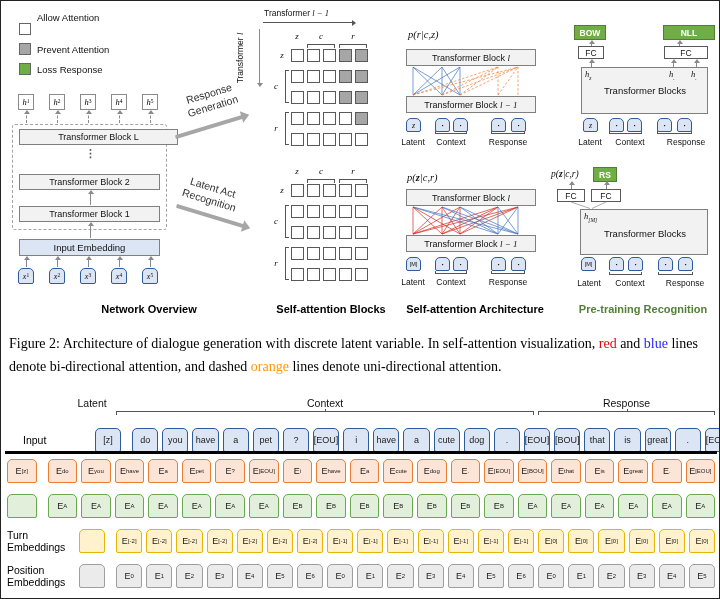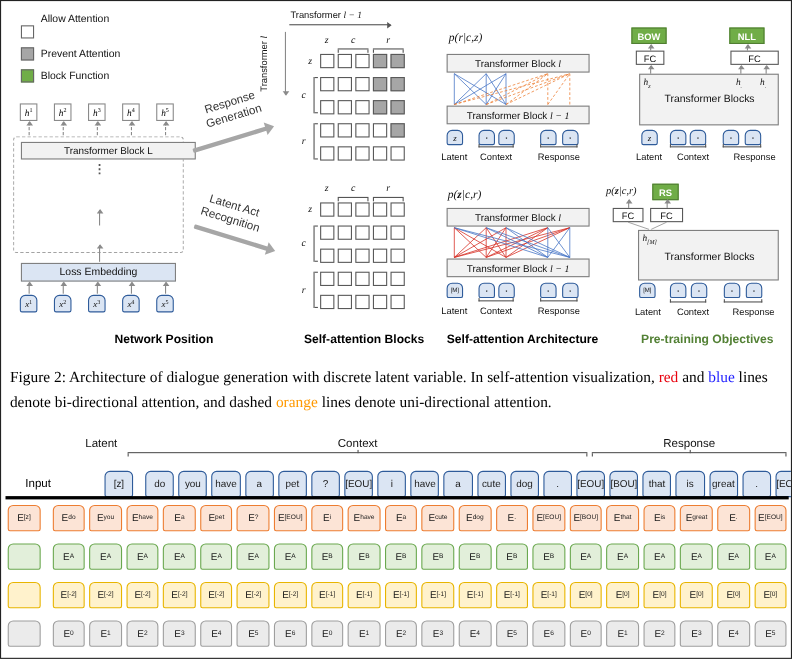--- a/index.html
+++ b/index.html
@@ -88,67 +88,69 @@
 </style>
 </head>
 <body>
 
 <div id="page">
   <div id="fig">
 
     <div class="dashedbox" style="left:11px;top:123px;width:153px;height:104px"></div>
     <div class="tblock" style="left:18px;top:128px;width:159px;height:16px">Transformer Block L</div>
     <div class="dots" style="left:84px;top:146px">⋮</div>
-    <div class="ieblock" style="left:18px;top:238px;width:141px;height:17px">Loss Embedding</div>
+    <div class="tblock" style="left:18px;top:173px;width:141px;height:16px">Transformer Block 2</div>
+    <div class="tblock" style="left:18px;top:205px;width:141px;height:16px">Transformer Block 1</div>
+    <div class="ieblock" style="left:18px;top:238px;width:141px;height:17px">Input Embedding</div>
 
     <div class="flowtext" style="left:168px;top:86px;width:84px;transform:rotate(-17deg)"><span>Response</span><br><span>Generation</span></div>
     <div class="bigarrow" style="left:173px;top:124px;width:70px;transform:rotate(-17deg)"></div>
     <div class="flowtext" style="left:168px;top:180px;width:84px;transform:rotate(17deg)"><span>Latent Act</span><br><span>Recognition</span></div>
     <div class="bigarrow" style="left:174px;top:213px;width:70px;transform:rotate(17deg)"></div>
 
     <div class="axlab" style="left:263px;top:7px"><span>Transformer </span><i class="mathit">l − 1</i></div>
     <div class="hline ar" style="left:262px;top:21px;width:92px"></div>
     <div class="axlab vert" style="left:203px;top:52px;width:72px"><span>Transformer </span><i class="mathit">l</i></div>
     <div class="vline dn" style="left:258px;top:28px;height:57px"></div>
 
     <div class="vtitle" style="left:407px;top:28px"><span>p(r|c,z)</span><b></b><span></span></div>
     <div class="tblock" style="left:405px;top:48px;width:130px;height:17px"><span>Transformer Block </span><i class="mathit">l</i></div>
     <div class="tblock" style="left:405px;top:95px;width:130px;height:17px"><span>Transformer Block </span><i class="mathit">l − 1</i></div>
     <div class="vtitle" style="left:406px;top:171px"><span>p(</span><b>z</b><span>|c,r)</span></div>
     <div class="tblock" style="left:405px;top:188px;width:130px;height:17px"><span>Transformer Block </span><i class="mathit">l</i></div>
     <div class="tblock" style="left:405px;top:234px;width:130px;height:17px"><span>Transformer Block </span><i class="mathit">l − 1</i></div>
 
     <div class="greenbox" style="left:573px;top:24px;width:32px;height:15px">BOW</div>
-    <div class="greenbox" style="left:662px;top:24px;width:32px;height:15px">NLL</div>
+    <div class="greenbox" style="left:662px;top:24px;width:52px;height:15px">NLL</div>
     <div class="fcbox" style="left:577px;top:45px;width:26px;height:13px">FC</div>
     <div class="fcbox" style="left:663px;top:45px;width:44px;height:13px">FC</div>
     <div class="tblock" style="left:580px;top:66px;width:127px;height:47px"></div>
     <div class="hlab" style="left:584px;top:68px"><i>h</i><sub>z</sub></div>
     <div class="hlab" style="left:668px;top:68px"><i>h</i><sub>.</sub></div>
     <div class="hlab" style="left:690px;top:68px"><i>h</i><sub>.</sub></div>
     <div class="tbname" style="left:644px;top:84px">Transformer Blocks</div>
 
     <div class="vtitle" style="left:550px;top:168px;font-size:9.5px"><span>p(</span><b>z</b><span>|c,r)</span></div>
     <div class="greenbox" style="left:592px;top:166px;width:24px;height:15px">RS</div>
     <div class="fcbox" style="left:556px;top:188px;width:28px;height:13px">FC</div>
     <div class="fcbox" style="left:590px;top:188px;width:30px;height:13px">FC</div>
     <div class="tblock" style="left:579px;top:208px;width:128px;height:46px"></div>
     <div class="hlab" style="left:583px;top:210px"><i>h</i><sub>[M]</sub></div>
     <div class="tbname" style="left:644px;top:227px">Transformer Blocks</div>
 
-    <div class="seccap" style="left:148px;top:302px">Network Position</div>
+    <div class="seccap" style="left:148px;top:302px">Network Overview</div>
     <div class="seccap" style="left:330px;top:302px">Self-attention Blocks</div>
     <div class="seccap" style="left:474px;top:302px">Self-attention Architecture</div>
-    <div class="seccap green" style="left:642px;top:302px">Pre-training Objectives</div>
+    <div class="seccap green" style="left:642px;top:302px">Pre-training Recognition</div>
   <div class="lswatch" style="left: 18px; top: 22px; background: rgb(255, 255, 255);"></div>
       <div class="lab" style="left: 36px; top: 11px;">Allow Attention</div>
       <div class="lswatch" style="left: 18px; top: 42px; background: rgb(166, 166, 166);"></div>
       <div class="lab" style="left: 36px; top: 43px;">Prevent Attention</div>
       <div class="lswatch" style="left: 18px; top: 62px; background: rgb(112, 173, 71);"></div>
-      <div class="lab" style="left: 36px; top: 63px;">Block Function</div>
+      <div class="lab" style="left: 36px; top: 63px;">Loss Response</div>
       <div class="hbox" style="left: 17px; top: 93px;">
         <i>h</i>
         <sub>1</sub>
       </div>
       <div class="vline up dash" style="left: 25px; top: 110px; height: 12px;"></div>
       <div class="hbox" style="left: 48px; top: 93px;">
         <i>h</i>
         <sub>2</sub>
       </div>
       <div class="vline up dash" style="left: 56px; top: 110px; height: 12px;"></div>
@@ -476,20 +478,21 @@
           <div class="cell c-role">E<sub>B</sub></div>
           <div class="cell c-role">E<sub>A</sub></div>
           <div class="cell c-role">E<sub>A</sub></div>
           <div class="cell c-role">E<sub>A</sub></div>
           <div class="cell c-role">E<sub>A</sub></div>
           <div class="cell c-role">E<sub>A</sub></div>
           <div class="cell c-role">E<sub>A</sub></div>
         </div>
       </div>
       <div class="trow" style="top: 134px;">
+        <div class="rlabel">Turn Embeddings</div>
         <div class="cells">
           <div class="cell c-turn"></div>
           <div class="cell c-turn" style="margin-left: 7px;">E<sub>[-2]</sub></div>
           <div class="cell c-turn">E<sub>[-2]</sub></div>
           <div class="cell c-turn">E<sub>[-2]</sub></div>
           <div class="cell c-turn">E<sub>[-2]</sub></div>
           <div class="cell c-turn">E<sub>[-2]</sub></div>
           <div class="cell c-turn">E<sub>[-2]</sub></div>
           <div class="cell c-turn">E<sub>[-2]</sub></div>
           <div class="cell c-turn">E<sub>[-1]</sub></div>
@@ -501,20 +504,21 @@
           <div class="cell c-turn">E<sub>[-1]</sub></div>
           <div class="cell c-turn">E<sub>[0]</sub></div>
           <div class="cell c-turn">E<sub>[0]</sub></div>
           <div class="cell c-turn">E<sub>[0]</sub></div>
           <div class="cell c-turn">E<sub>[0]</sub></div>
           <div class="cell c-turn">E<sub>[0]</sub></div>
           <div class="cell c-turn">E<sub>[0]</sub></div>
         </div>
       </div>
       <div class="trow" style="top: 169px;">
+        <div class="rlabel">Position Embeddings</div>
         <div class="cells">
           <div class="cell c-position"></div>
           <div class="cell c-position" style="margin-left: 7px;">E<sub>0</sub></div>
           <div class="cell c-position">E<sub>1</sub></div>
           <div class="cell c-position">E<sub>2</sub></div>
           <div class="cell c-position">E<sub>3</sub></div>
           <div class="cell c-position">E<sub>4</sub></div>
           <div class="cell c-position">E<sub>5</sub></div>
           <div class="cell c-position">E<sub>6</sub></div>
           <div class="cell c-position">E<sub>0</sub></div>

